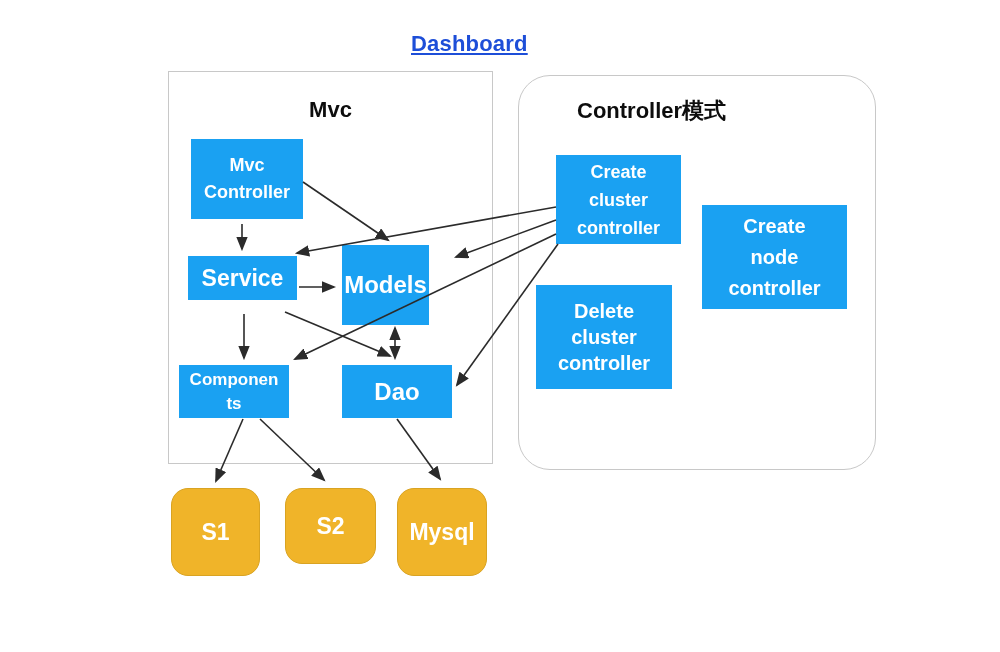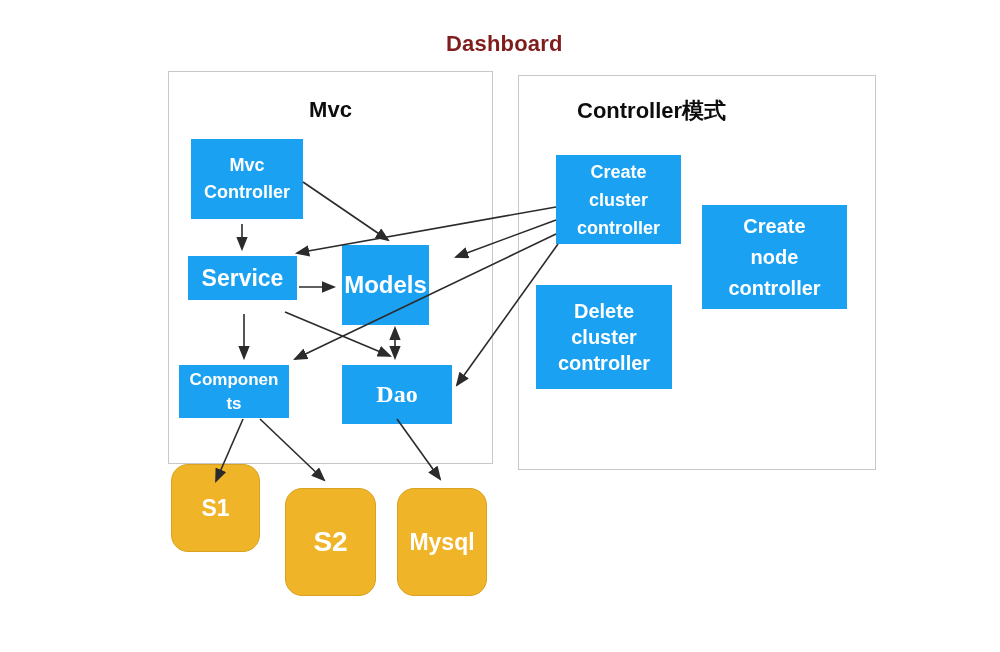--- a/index.html
+++ b/index.html
@@ -10,34 +10,35 @@
   }
   .canvas {
     position: relative;
     width: 1000px;
     height: 652px;
     background: #ffffff;
     overflow: hidden;
   }
   .page-title {
     position: absolute;
-    left: 446px;
+    left: 411px;
     top: 31px;
     font-size: 22px;
     font-weight: bold;
-    color: #7f1d1d;
+    color: #1d4ed8;
     letter-spacing: 0.2px;
+    text-decoration: underline;
   }
   .container-box {
     position: absolute;
     border: 1px solid var(--container-border, #c8c8c8);
     background: transparent;
   }
   .container-mvc   { left: 168px; top: 71px; width: 323px; height: 391px; }
-  .container-ctrl  { left: 518px; top: 75px; width: 356px; height: 393px; }
+  .container-ctrl  { left: 518px; top: 75px; width: 356px; height: 393px; border-radius: 32px; }
   .container-title {
     position: absolute;
     font-size: 22px;
     font-weight: bold;
     color: #0d0d0d;
     white-space: nowrap;
   }
   .container-mvc .container-title  { left: 0; right: 0; top: 25px; text-align: center; }
   .container-ctrl .container-title { left: 58px; top: 20px; }
 
@@ -56,27 +57,27 @@
   .node-orange {
     background: var(--node-orange, #f0b429);
     border: 1px solid #d9a322;
     border-radius: 17px;
   }
 
   .n-mvc-controller { left: 191px; top: 139px; width: 112px; height: 80px; font-size: 18px; line-height: 27px; }
   .n-service        { left: 188px; top: 256px; width: 109px; height: 44px; font-size: 23px; }
   .n-models         { left: 342px; top: 245px; width: 87px; height: 80px; font-size: 24px; }
   .n-components     { left: 179px; top: 365px; width: 110px; height: 53px; font-size: 17px; line-height: 24px; }
-  .n-dao            { left: 342px; top: 365px; width: 110px; height: 59px; font-size: 24px; font-family: Liberation Serif, serif; }
+  .n-dao            { left: 342px; top: 365px; width: 110px; height: 53px; font-size: 24px; }
   .n-create-cluster { left: 556px; top: 155px; width: 125px; height: 89px; font-size: 18px; line-height: 28px; }
   .n-create-node    { left: 702px; top: 205px; width: 145px; height: 104px; font-size: 20px; line-height: 31px; }
   .n-delete-cluster { left: 536px; top: 285px; width: 136px; height: 104px; font-size: 20px; line-height: 26px; }
-  .n-s1    { left: 171px; top: 464px; width: 89px; height: 88px; font-size: 23px; }
-  .n-s2    { left: 285px; top: 488px; width: 91px; height: 108px; font-size: 28px; }
-  .n-mysql { left: 397px; top: 488px; width: 90px; height: 108px; font-size: 23px; }
+  .n-s1    { left: 171px; top: 488px; width: 89px; height: 88px; font-size: 23px; }
+  .n-s2    { left: 285px; top: 488px; width: 91px; height: 76px; font-size: 23px; }
+  .n-mysql { left: 397px; top: 488px; width: 90px; height: 88px; font-size: 23px; }
 
   .edges-svg {
     position: absolute;
     left: 0; top: 0;
     width: 1000px;
     height: 652px;
     pointer-events: none;
   }
   .edges-svg line {
     stroke: var(--arrow, #2b2b2b);

